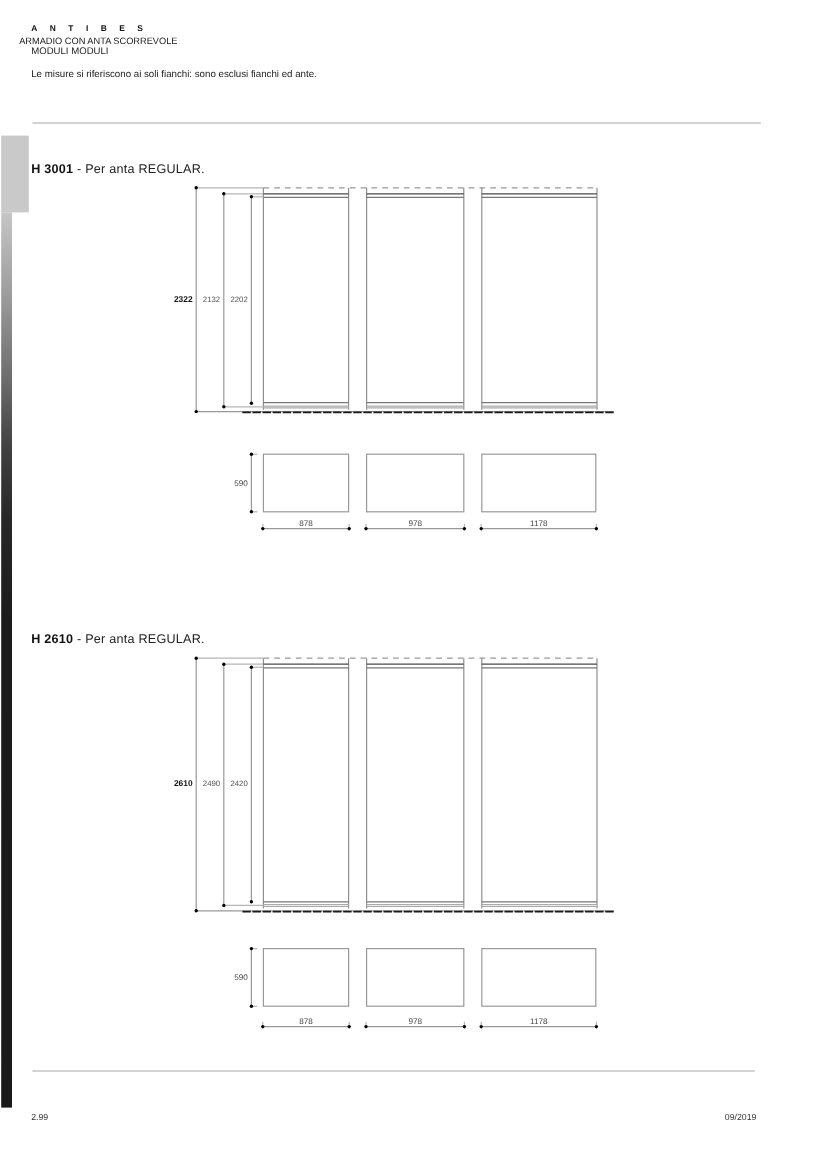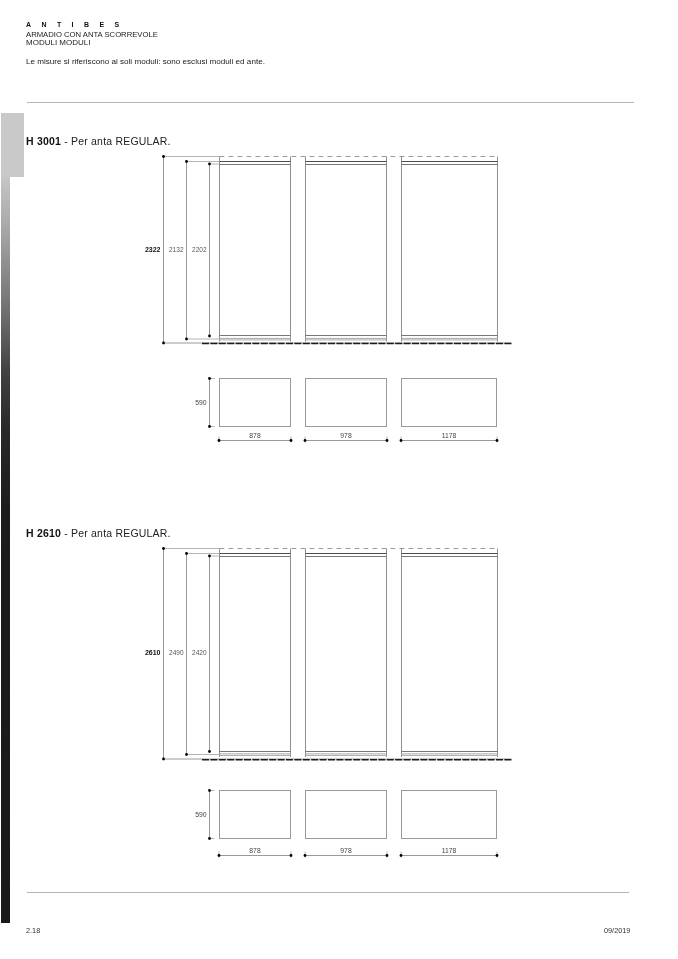--- a/index.html
+++ b/index.html
@@ -11,25 +11,25 @@
 </head>
 <body>
 <div class="page">
 
 <div class="abs" style="left:1px;top:177px;width:9px;height:746px;background:linear-gradient(to bottom,#c6c6c6 0%,#a2a2a2 8%,#707070 18%,#424242 26%,#282828 34%,#1c1c1c 45%,#191919 100%);"></div>
 
 <div class="abs" style="left:1px;top:113px;width:23px;height:64px;background:#c9c9c9;"></div>
 
 <div class="abs" style="left:26px;top:20.5px;font-size:7px;font-weight:bold;letter-spacing:10.4px;color:#111;">ANTIBES</div>
 
-<div class="abs" style="left:26px;top:29.8px;font-size:7.7px;color:#222;">ARMADIO CON ANTA SCORREVOLE</div>
+<div class="abs" style="left:16px;top:29.8px;font-size:7.7px;color:#222;">ARMADIO CON ANTA SCORREVOLE</div>
 
 <div class="abs" style="left:26px;top:38px;font-size:8px;color:#222;">MODULI MODULI</div>
 
-<div class="abs" style="left:26px;top:57px;font-size:8.1px;color:#222;">Le misure si riferiscono ai soli moduli: sono esclusi moduli ed ante.</div>
+<div class="abs" style="left:26px;top:57px;font-size:8.1px;color:#222;">Le misure si riferiscono ai soli fianchi: sono esclusi fianchi ed ante.</div>
 
 <div class="abs" style="left:27px;top:102px;width:607px;height:1px;background:#b5b5b5;"></div>
 
 <div class="abs" style="left:26px;top:134.7px;font-size:10.5px;letter-spacing:0.2px;color:#222;"><b style="color:#111;">H 3001</b> - Per anta REGULAR.</div>
 
 <div class="abs" style="left:26px;top:526.8px;font-size:10.5px;letter-spacing:0.2px;color:#222;"><b style="color:#111;">H 2610</b> - Per anta REGULAR.</div>
 
 <svg class="abs" style="left:0;top:0;" width="678" height="959" viewBox="0 0 678 959">
 
   <g stroke="#999" stroke-width="1" fill="none">
@@ -258,17 +258,17 @@
     <line x1="401" y1="851.5" x2="401" y2="857.5" stroke="#b5b5b5" stroke-width="1"></line>
     <line x1="497" y1="851.5" x2="497" y2="857.5" stroke="#b5b5b5" stroke-width="1"></line>
     <circle cx="401" cy="855.5" r="1.4" fill="#000"></circle>
     <circle cx="497" cy="855.5" r="1.4" fill="#000"></circle>
     <text x="449" y="853" font-size="6.8" fill="#444" text-anchor="middle">1178</text>
   </g>
 </svg>
 
 <div class="abs" style="left:27px;top:892px;width:602px;height:1px;background:#b5b5b5;"></div>
 
-<div class="abs" style="left:26px;top:926px;font-size:7.3px;color:#333;">2.18</div>
+<div class="abs" style="left:26px;top:926px;font-size:7.3px;color:#333;">2.99</div>
 
 <div class="abs" style="left:604px;top:926px;font-size:7.3px;color:#333;">09/2019</div>
 
 </div>
 
 </body></html>

